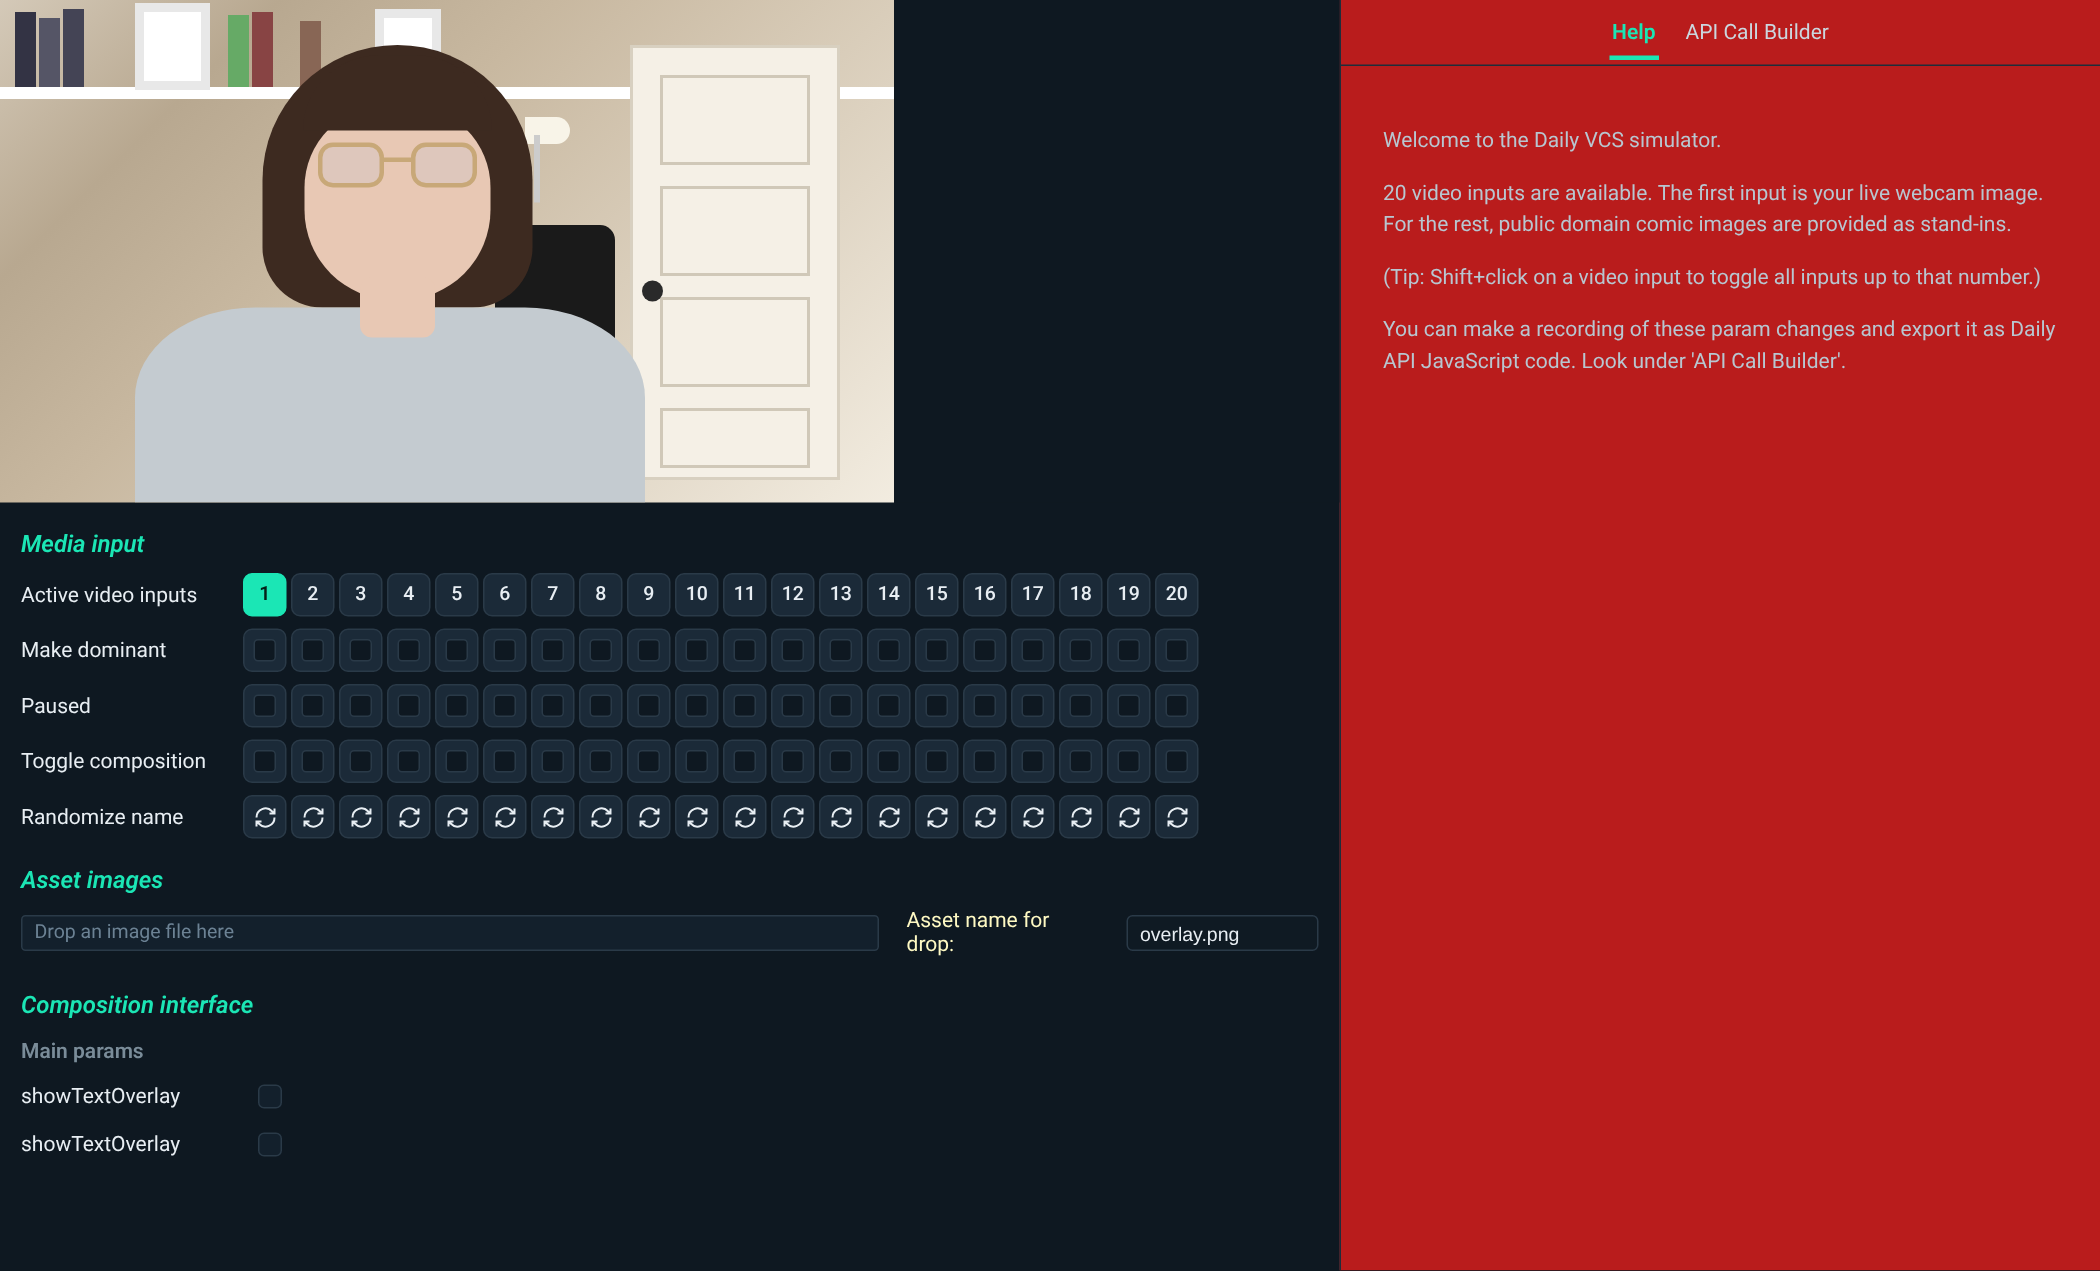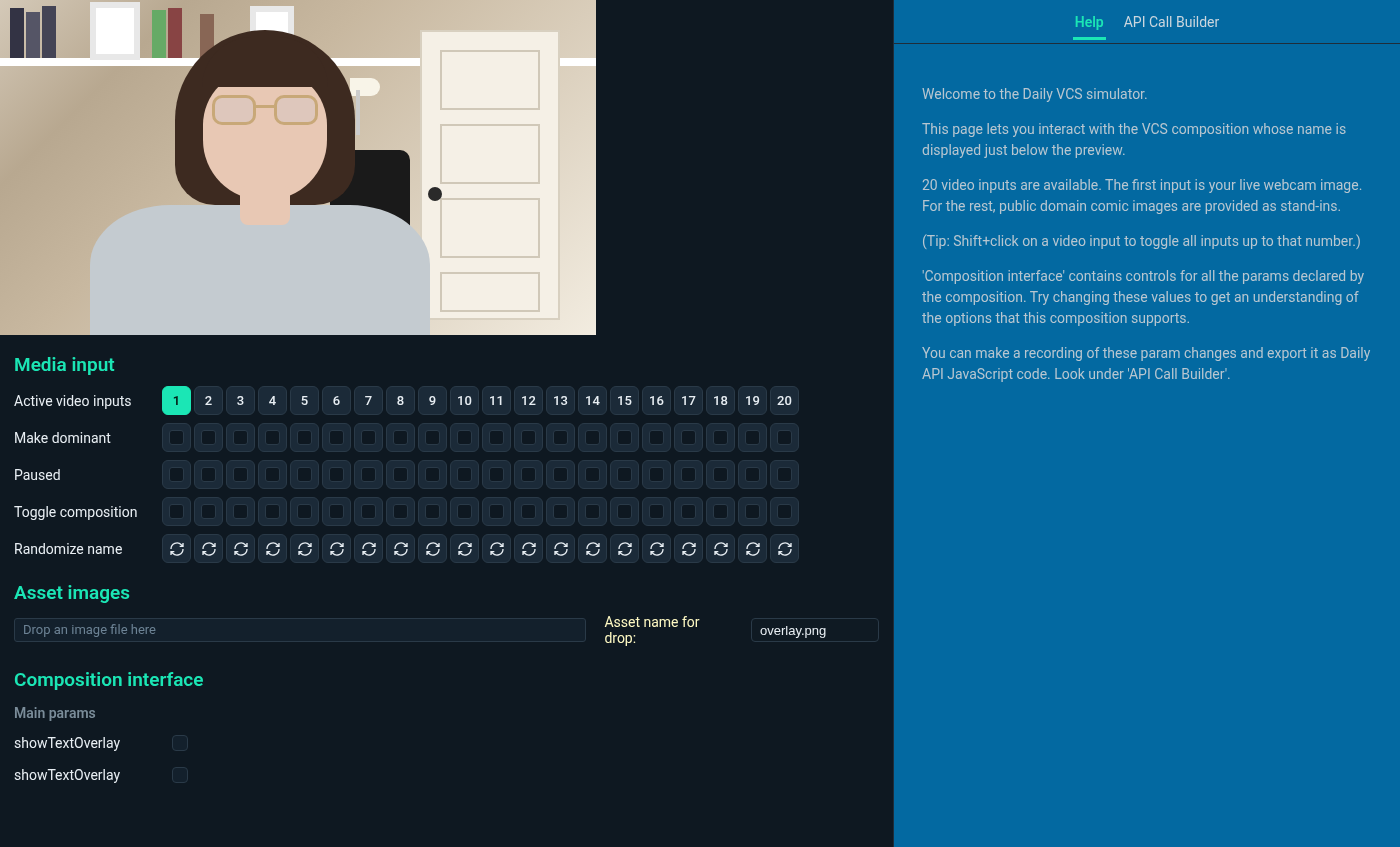--- a/index.html
+++ b/index.html
@@ -5,21 +5,21 @@
   * { box-sizing: border-box; margin: 0; padding: 0; }
   html, body { width: 1400px; height: 847px; overflow: hidden; }
   body {
     font-family: -apple-system, BlinkMacSystemFont, "Segoe UI", Roboto, Helvetica, Arial, sans-serif;
     background: #0e1821;
     color: #e8eef3;
     font-size: 14px;
   }
   .app { display: flex; width: 1400px; height: 847px; }
   .left-pane { width: 893px; display: flex; flex-direction: column; background: #0e1821; }
-  .right-pane { flex: 1; background: #0369a1; border-left: 1px solid #1f2d3a; display: flex; flex-direction: column; }
+  .right-pane { flex: 1; background: #b91c1c; border-left: 1px solid #1f2d3a; display: flex; flex-direction: column; }
 
   
   .video-preview {
     width: 100%;
     height: 335px;
     background: #0e1821;
     position: relative;
   }
   .video-feed {
     width: 596px;
@@ -122,21 +122,21 @@
   .controls-scroll {
     flex: 1;
     overflow-y: auto;
     padding: 14px 14px 14px 14px;
     position: relative;
   }
   .controls-scroll::-webkit-scrollbar { width: 14px; }
   .controls-scroll::-webkit-scrollbar-track { background: #e8e8e8; }
   .controls-scroll::-webkit-scrollbar-thumb { background: #b0b0b0; border-radius: 0; }
 
-  .section-heading { color: #1be6b5; font-weight: 600; font-size: 19px; margin-bottom: 10px; margin-top: 4px; }
+  .section-heading { color: #1be6b5; font-weight: 600; font-size: 16px; margin-bottom: 10px; margin-top: 4px; font-style: italic; }
 
   
   .mi-table { display: grid; grid-template-columns: 148px 1fr; row-gap: 8px; align-items: center; }
   .mi-label { color: #e8eef3; font-size: 14px; }
   .mi-row { display: flex; gap: 3px; }
   .mi-cell {
     width: 29px; height: 29px;
     background: #1b2a38;
     border: 1px solid #2a3a48;
     border-radius: 6px;
@@ -475,20 +475,18 @@
     </div>
   </div>
 
   <div class="right-pane">
     <div class="tabs">
       <div class="tab active">Help</div>
       <div class="tab">API Call Builder</div>
     </div>
     <div class="help-content">
       <p>Welcome to the Daily VCS simulator.</p>
-      <p>This page lets you interact with the VCS composition whose name is displayed just below the preview.</p>
       <p>20 video inputs are available. The first input is your live webcam image. For the rest, public domain comic images are provided as stand-ins.</p>
       <p>(Tip: Shift+click on a video input to toggle all inputs up to that number.)</p>
-      <p>'Composition interface' contains controls for all the params declared by the composition. Try changing these values to get an understanding of the options that this composition supports.</p>
       <p>You can make a recording of these param changes and export it as Daily API JavaScript code. Look under 'API Call Builder'.</p>
     </div>
   </div>
 </div>
 
 </body></html>

